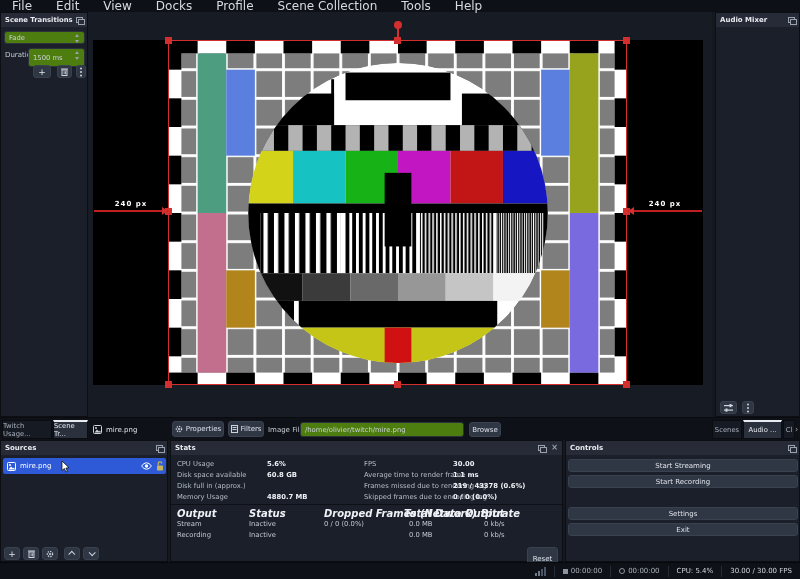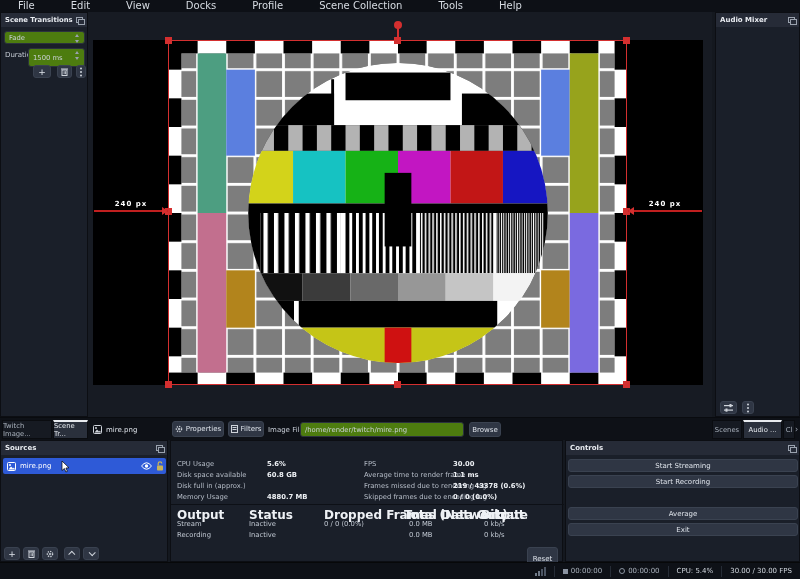--- a/index.html
+++ b/index.html
@@ -2,21 +2,21 @@
 <html><head>
 <meta charset="utf-8">
 <style>
   * { margin:0; padding:0; box-sizing:border-box; }
   body { font-family:"DejaVu Sans","Liberation Sans",sans-serif; background:#0d1015; width:800px; height:579px; overflow:hidden; }
   .app { position:relative; width:800px; height:579px; background:#14181f; font-size:7px; color:#dde2e9; }
   .abs { position:absolute; }
 
   
   .menubar { left:0; top:0; width:800px; height:12px; background:#0d1016; display:flex; align-items:center; z-index:5; }
-  .menubar span { padding:0 18px; font-size:10px; color:#d6dbe2; line-height:12px; }
+  .menubar span { padding:0 12px; font-size:12px; color:#d6dbe2; line-height:12px; }
 
   
   .panel { background:#1a1f29; border:1px solid #0c0e13; }
   .phead { height:14px; background:#262b37; color:#e9ecf1; font-weight:bold; font-size:7px; display:flex; align-items:center; justify-content:space-between; padding:0 4px; }
   .dock-ico { width:7px; height:6px; border:1px solid #9aa2ae; position:relative; display:inline-block; }
   .dock-ico::after { content:""; position:absolute; right:-3px; bottom:-3px; width:5px; height:4px; border:1px solid #9aa2ae; background:#262b37; }
   .xg { color:#9aa2ae; font-size:8px; line-height:6px; }
 
   .btn { background:#2f3644; border:1px solid #3a4250; border-radius:3px; color:#dde2e9; font-size:7px; display:flex; align-items:center; justify-content:center; gap:3px; }
   .input { background:#4d7c0f; border:1px solid #2b323e; border-radius:3px; color:#ccd2da; font-size:6.8px; display:flex; align-items:center; padding:0 4px; }
@@ -41,21 +41,21 @@
   .dimlabel { position:absolute; color:#fff; font-size:7px; font-weight:bold; letter-spacing:1px; text-align:center; z-index:3; }
   .arrow-r { position:absolute; width:0; height:0; border-top:4px solid transparent; border-bottom:4px solid transparent; border-left:6px solid #d42f2f; z-index:3; }
   .arrow-l { position:absolute; width:0; height:0; border-top:4px solid transparent; border-bottom:4px solid transparent; border-right:6px solid #d42f2f; z-index:3; }
 
   .vdots { width:2px; height:2px; background:#cfd4db; border-radius:50%; box-shadow:0 -3.5px 0 #cfd4db, 0 3.5px 0 #cfd4db; }
   .chev-u { width:5px; height:5px; border-left:1.6px solid #cfd4db; border-top:1.6px solid #cfd4db; transform:rotate(45deg) translateY(1px); }
   .chev-d { width:5px; height:5px; border-left:1.6px solid #cfd4db; border-top:1.6px solid #cfd4db; transform:rotate(225deg) translateY(1px); }
 
   .stat-label { position:absolute; color:#b6bdc8; font-size:6.8px; white-space:nowrap; }
   .stat-value { position:absolute; color:#eef1f5; font-size:6.8px; font-weight:bold; white-space:nowrap; }
-  .th { position:absolute; color:#eef1f5; font-size:12px; font-weight:bold; white-space:nowrap; }
+  .th { position:absolute; color:#eef1f5; font-size:10px; font-weight:bold; white-space:nowrap;font-style:italic; }
   .td { position:absolute; color:#c3cad4; font-size:6.8px; white-space:nowrap; }
 </style>
 </head>
 <body>
 
 <div class="app">
 
   <div class="abs menubar">
     <span>File</span>
     <span>Edit</span>
@@ -261,21 +261,21 @@
           <rect x="1.5" y="4.5" width="2" height="3.2" fill="#cfd4db"></rect>
         </svg>
     </div>
     <div class="abs btn" style="left:26px;top:388px;width:12px;height:13px;">
         <span class="vdots"></span>
       </div>
   </div>
 
   <div class="abs tabstrip">
     <div class="tab" style="left:2px;width:50px;">
-        <span>Twitch Image...</span>
+        <span>Twitch Usage...</span>
       </div>
     <div class="tab active" style="left:53px;width:35px;">
         <span>Scene Tr...</span>
       </div>
 
     <svg class="abs" style="left:93px;top:7px;" width="9" height="9" viewBox="0 0 9 9">
         <rect x="0.5" y="0.5" width="8" height="8" rx="1" fill="none" stroke="#cfd4db"></rect>
         <circle cx="3" cy="3" r="1" fill="#cfd4db"></circle>
         <path d="M1.5 7.5 L4 4.5 L6 6.5 L7 5.5 L8 7.5 Z" fill="#cfd4db"></path>
       </svg>
@@ -290,21 +290,21 @@
     <div class="abs btn" style="left:228px;top:3px;width:36px;height:16px;">
       <svg width="7" height="8" viewBox="0 0 7 8">
           <rect x="0.5" y="0.5" width="6" height="7" fill="none" stroke="#cfd4db"></rect>
           <rect x="1.5" y="2" width="4" height="1" fill="#cfd4db"></rect>
           <rect x="1.5" y="4" width="4" height="1" fill="#cfd4db"></rect>
         </svg>
       <span>Filters</span>
     </div>
     <div class="abs" style="left:268px;top:8px;color:#c6ccd5;">Image File</div>
     <div class="abs input" style="left:300px;top:4px;width:164px;height:15px;">
-        <span>/home/render/twitch/mire.png</span>
+        <span>/home/olivier/twitch/mire.png</span>
       </div>
     <div class="abs btn" style="left:469px;top:4px;width:32px;height:15px;">
         <span>Browse</span>
       </div>
 
     <div class="tab" style="left:712px;width:30px;">
         <span>Scenes</span>
       </div>
     <div class="tab active" style="left:743px;width:39px;">
         <span>Audio ...</span>
@@ -358,20 +358,27 @@
     </div>
     <div class="abs btn" style="left:63px;top:106px;width:16px;height:13px;">
         <span class="chev-u"></span>
       </div>
     <div class="abs btn" style="left:82px;top:106px;width:16px;height:13px;">
         <span class="chev-d"></span>
       </div>
   </div>
 
   <div class="abs panel" style="left:170px;top:440px;width:393px;height:122px;">
+    <div class="phead">
+      <span>Stats</span>
+      <span style="display:flex;gap:6px;align-items:center;">
+        <span class="dock-ico"></span>
+        <span class="xg">×</span>
+      </span>
+    </div>
 
     <div class="stat-label" style="left:6px;top:19px;">CPU Usage</div>
     <div class="stat-value" style="left:96px;top:19px;">5.6%</div>
     <div class="stat-label" style="left:6px;top:30px;">Disk space available</div>
     <div class="stat-value" style="left:96px;top:30px;">60.8 GB</div>
     <div class="stat-label" style="left:6px;top:41px;">Disk full in (approx.)</div>
     <div class="stat-value" style="left:96px;top:41px;"></div>
     <div class="stat-label" style="left:6px;top:52px;">Memory Usage</div>
     <div class="stat-value" style="left:96px;top:52px;">4880.7 MB</div>
 
@@ -414,21 +421,21 @@
       <span>Controls</span>
       <span class="dock-ico"></span>
     </div>
     <div class="abs btn" style="left:2px;top:18px;width:230px;height:13px;">
         <span>Start Streaming</span>
       </div>
     <div class="abs btn" style="left:2px;top:34px;width:230px;height:13px;">
         <span>Start Recording</span>
       </div>
     <div class="abs btn" style="left:2px;top:66px;width:230px;height:13px;">
-        <span>Average</span>
+        <span>Settings</span>
       </div>
     <div class="abs btn" style="left:2px;top:82px;width:230px;height:13px;">
         <span>Exit</span>
       </div>
   </div>
 
   <div class="abs statusbar">
     <div class="sgrp first">
       <svg width="11" height="9" viewBox="0 0 11 9">
           <rect x="0" y="6" width="2" height="3" fill="#707a88"></rect>

